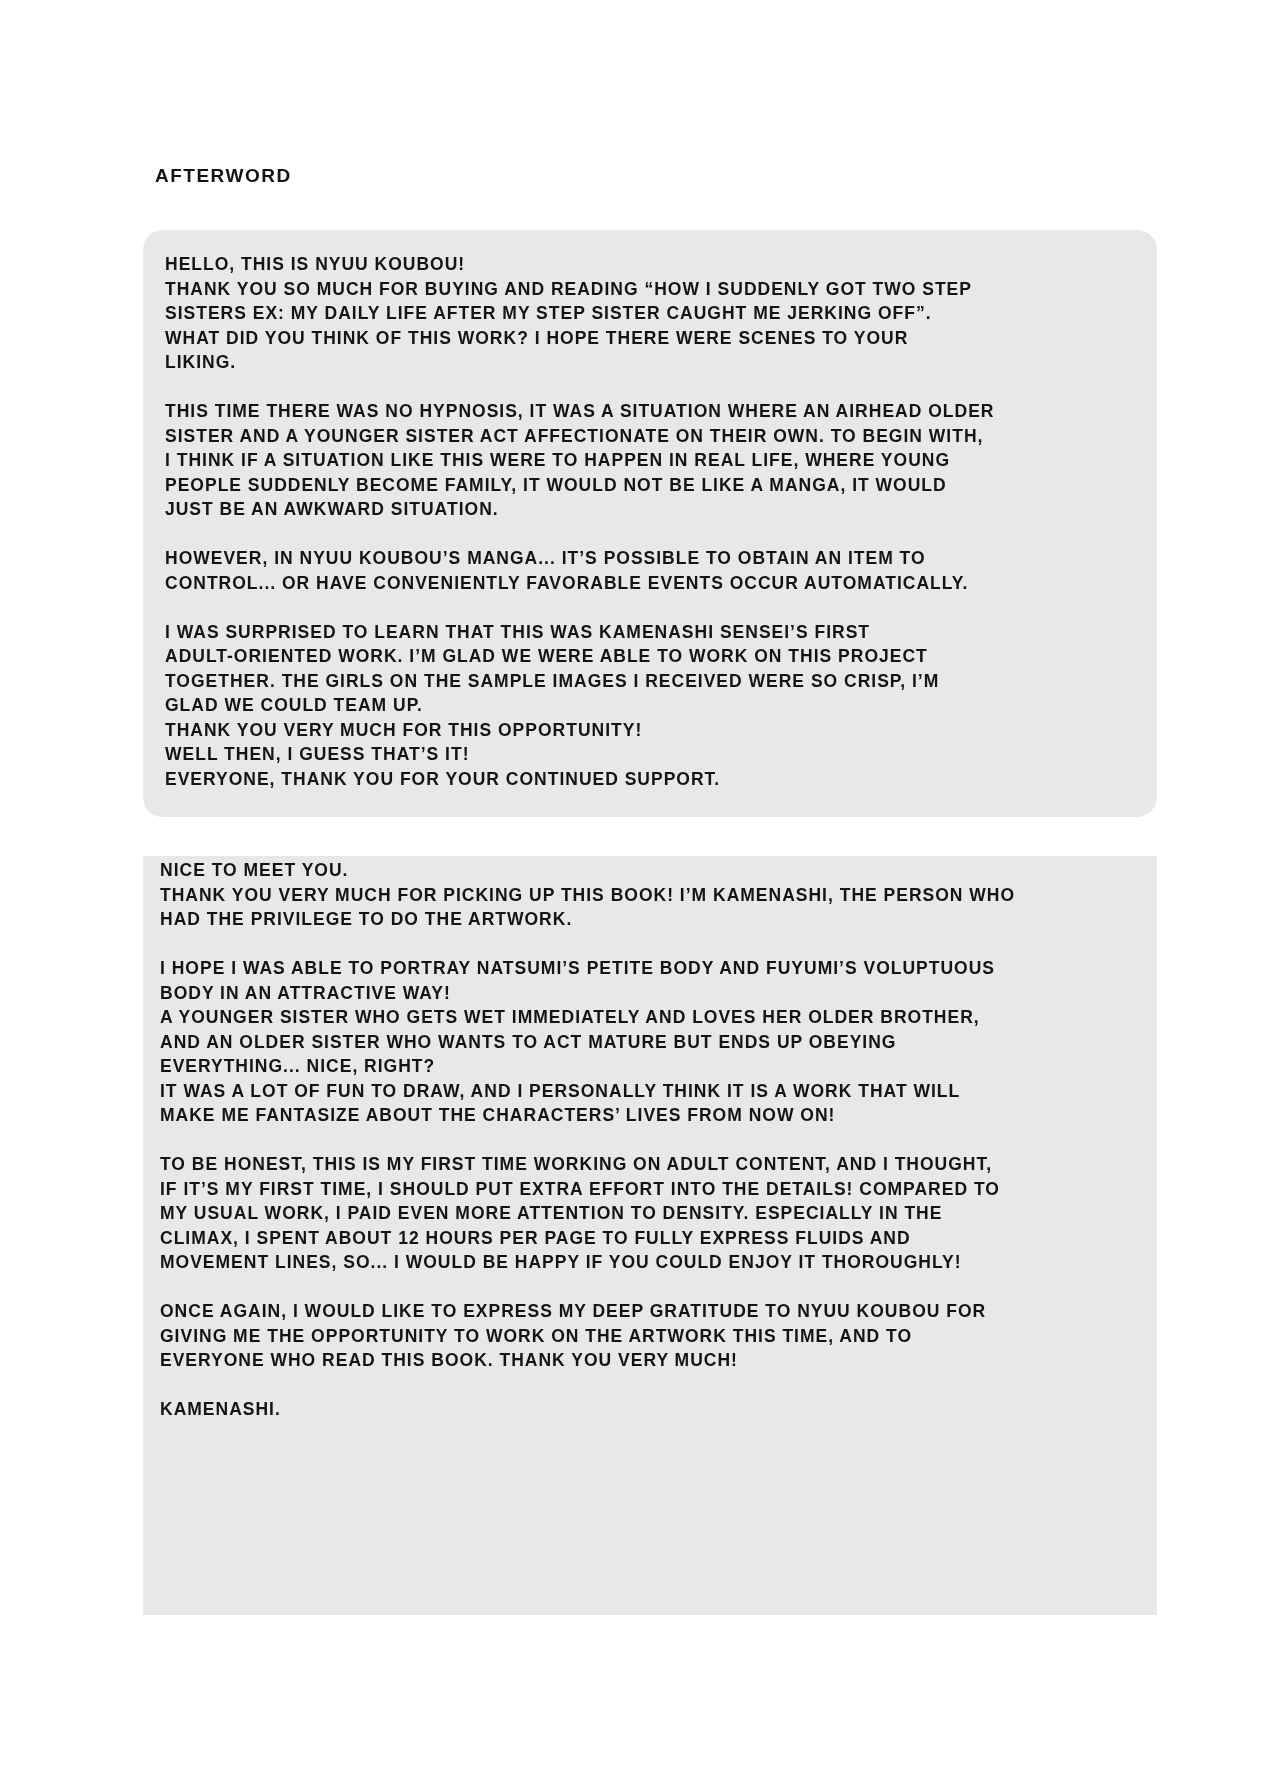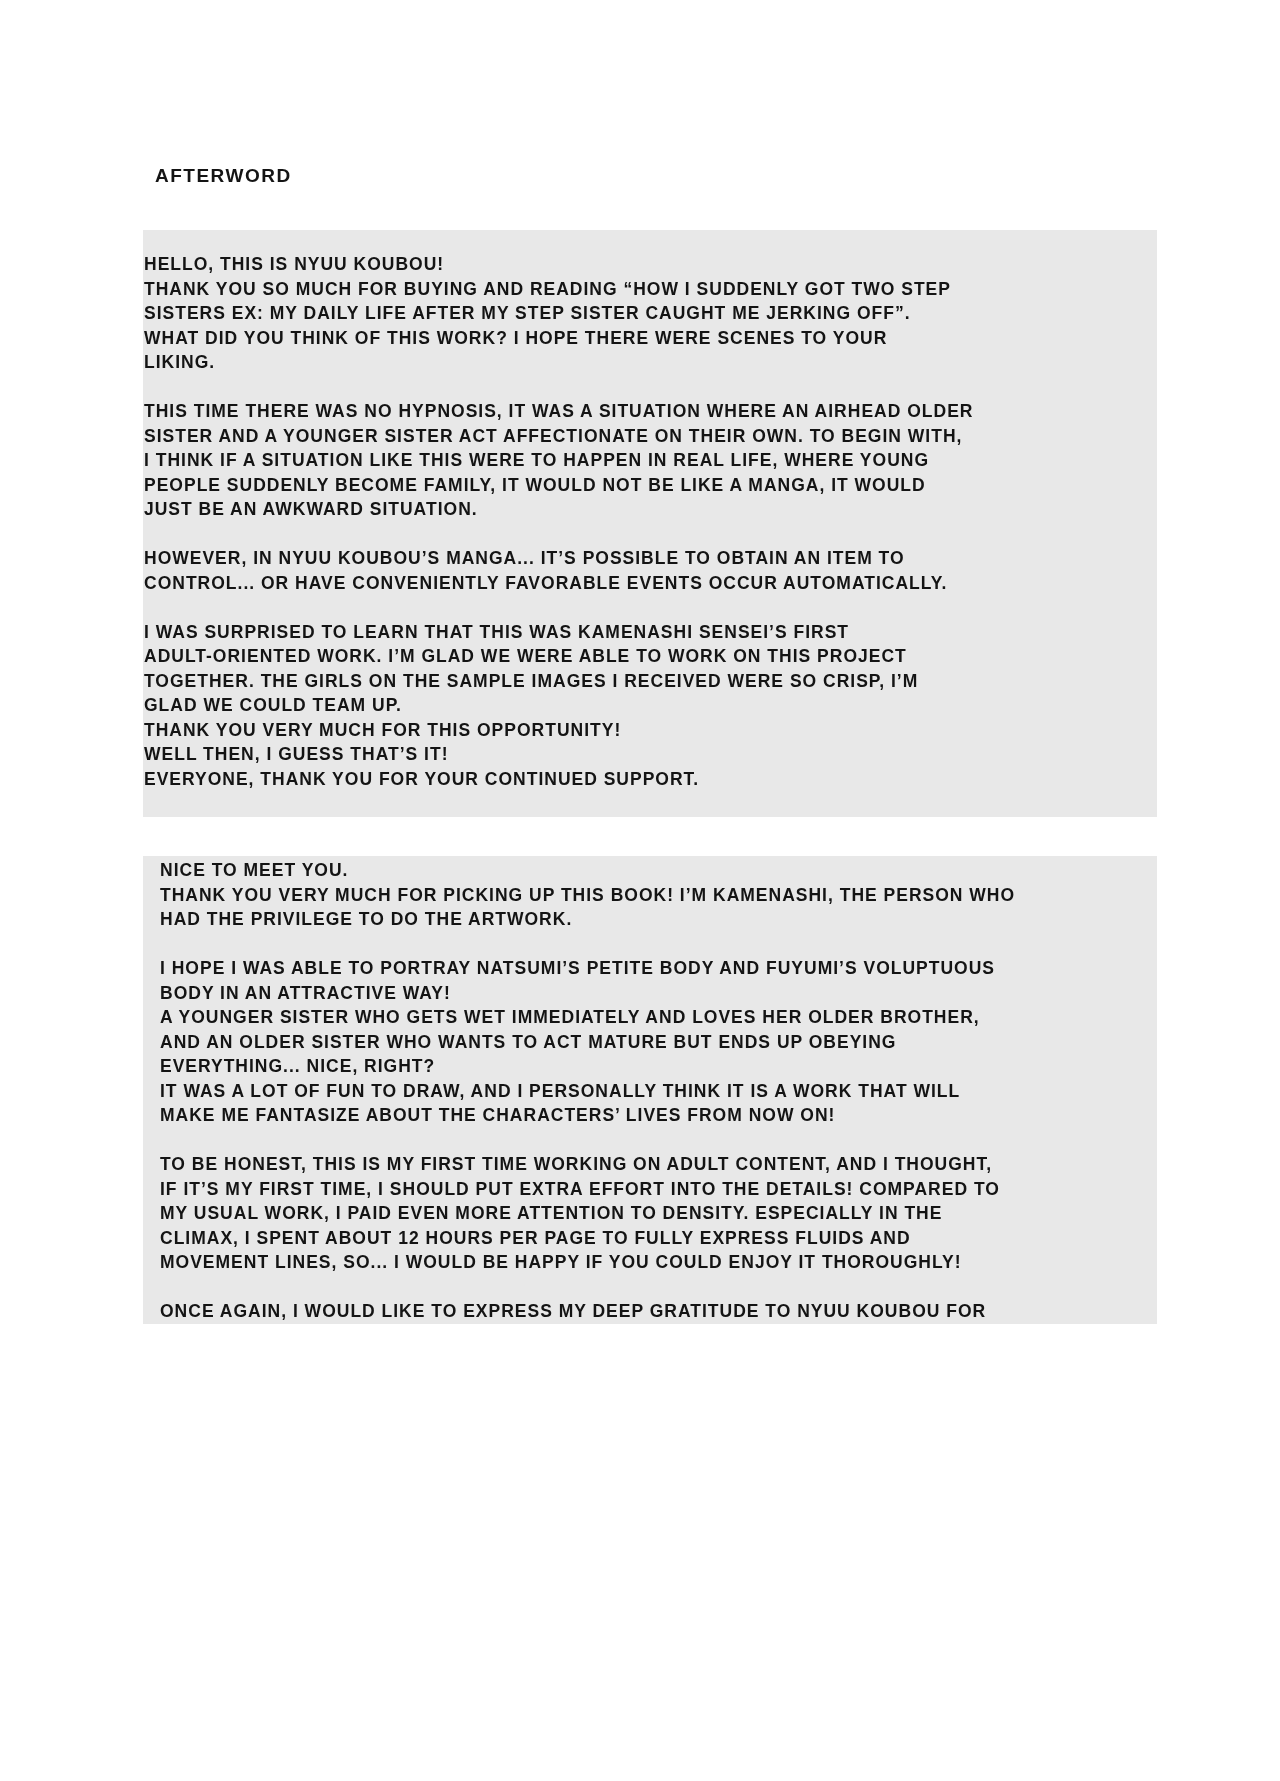--- a/index.html
+++ b/index.html
@@ -4,21 +4,21 @@
   <style>
     html, body {
       margin: 0;
       padding: 0;
       background: #ffffff;
       font-family: "Liberation Sans", sans-serif;
     }
     .page {
       position: relative;
       width: 1280px;
-      height: 1324px;
+      height: 1781px;
       background: #ffffff;
       overflow: hidden;
     }
     .heading {
       position: absolute;
       left: 155px;
       top: 165px;
       margin: 0;
       font-size: 19px;
       font-weight: bold;
@@ -28,21 +28,22 @@
     .panel {
       position: absolute;
       left: 143px;
       width: 1014px;
       background: #e8e8e8;
       box-sizing: border-box;
     }
     .panel-publisher {
       top: 230px;
       height: 587px;
-      padding: 22px 22px 0 1px;
+      padding: 22px 22px 0 22px;
+      border-radius: 20px;
     }
     .panel-artist {
       top: 856px;
       height: 759px;
       padding: 2px 22px 0 17px;
     }
     .note-text {
       margin: 0;
       white-space: pre-line;
       font-size: 17.5px;

